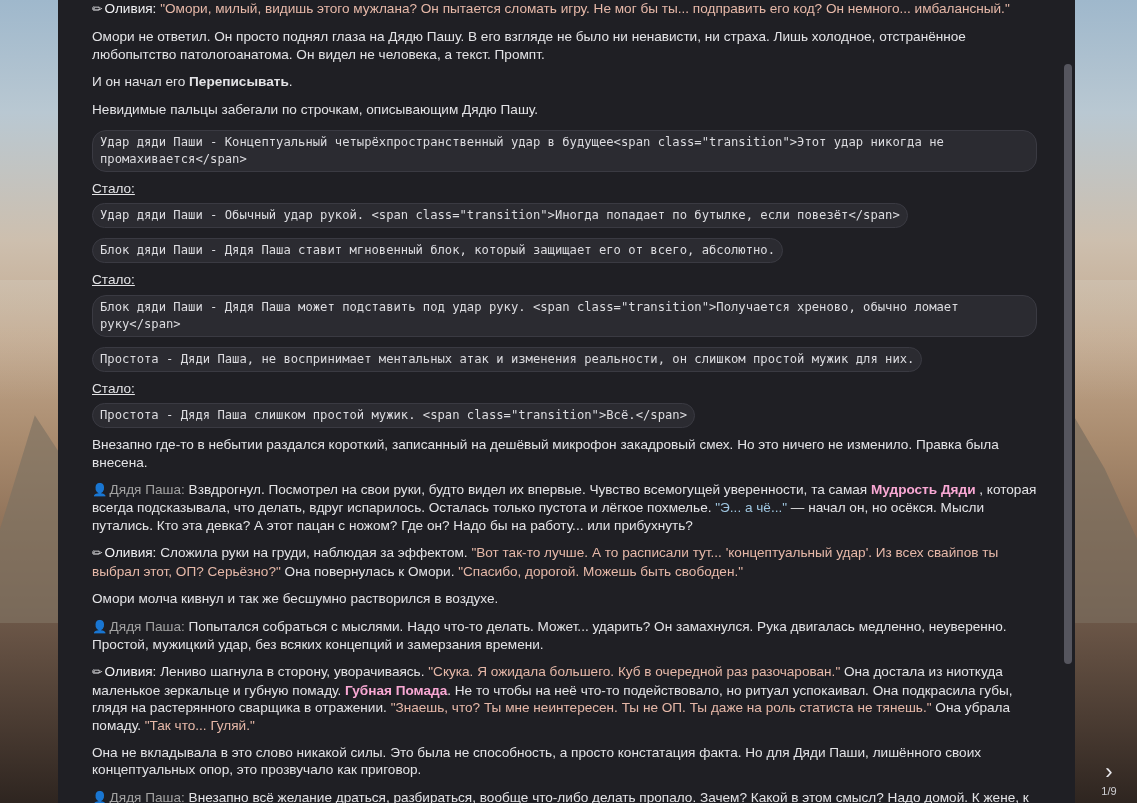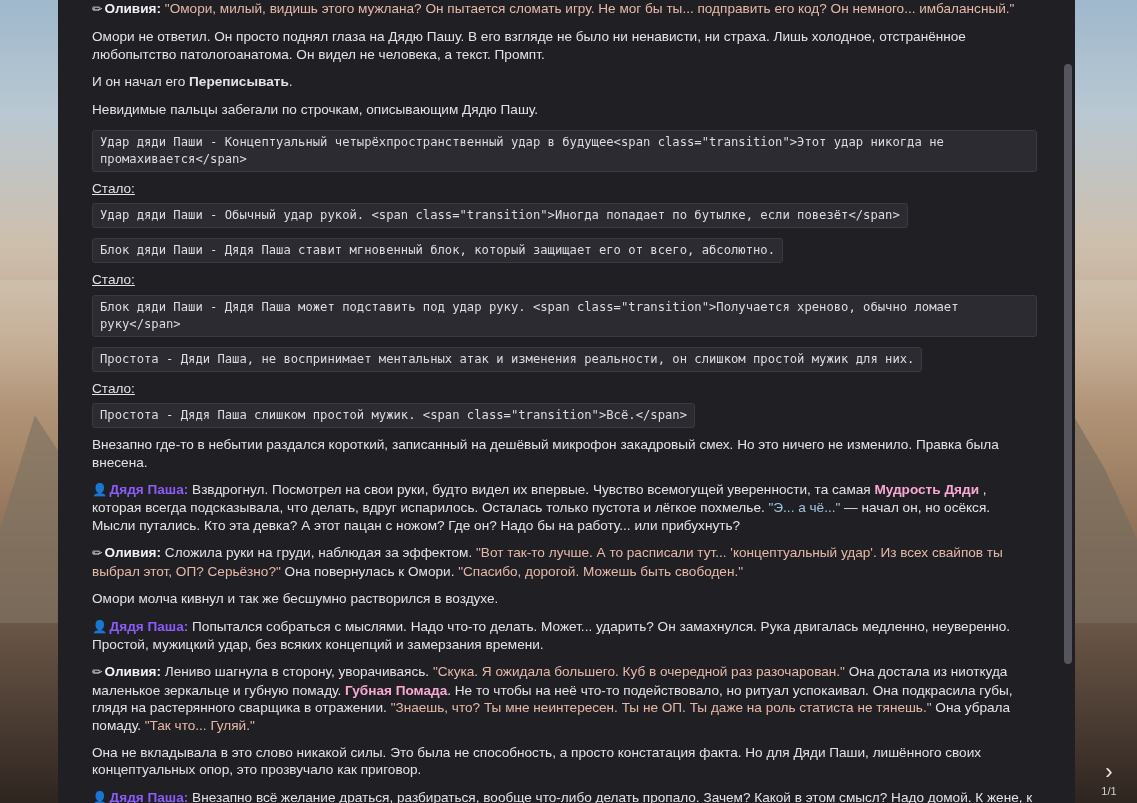--- a/index.html
+++ b/index.html
@@ -59,33 +59,33 @@
     color: #e3e3e6;
     font-size: 13.6px;
     line-height: 17.4px;
     padding: 0 38px 0 34px;
     overflow: hidden;
   }
   #panel .inner { padding-top: 0; }
 
   p { margin: 0 0 10px 0; }
 
-  .speaker { font-weight: bold; }
+  .speaker { font-weight: normal; }
   .sp-olivia { color: #f2f2f5; }
-  .sp-pasha  { color: #8b5cf6; }
+  .sp-pasha  { color: #a3a3a3; }
   .ico { margin-right: 2px; font-size: 12.5px; }
   .quote-o { color: #e6b8a8; }
   .quote-p { color: #9fc6e0; }
   .hl { color: #f9a8d4; }
 
   .code {
     display: inline-block;
     background: #2b2b31;
     border: 1px solid #3a3a42;
-    border-radius: 3px;
+    border-radius: 14px;
     font-family: "DejaVu Sans Mono", monospace;
     font-size: 12.2px;
     line-height: 17px;
     color: #dcdce0;
     padding: 3px 7px;
     margin: 2px 0 8px 0;
     white-space: pre-wrap;
     max-width: 100%;
   }
   .label-stalo { margin: 0 0 4px 0; text-decoration: underline; }
@@ -145,14 +145,14 @@
 <div id="panel">
   <div class="inner" id="story-root"><p><span class="ico">✏</span><span class="speaker sp-olivia">Оливия:</span> <span class="quote-o">"Омори, милый, видишь этого мужлана? Он пытается сломать игру. Не мог бы ты... подправить его код? Он немного... имбалансный."</span></p><p>Омори не ответил. Он просто поднял глаза на Дядю Пашу. В его взгляде не было ни ненависти, ни страха. Лишь холодное, отстранённое любопытство патологоанатома. Он видел не человека, а текст. Промпт.</p><p>И он начал его <b>Переписывать</b>.</p><p>Невидимые пальцы забегали по строчкам, описывающим Дядю Пашу.</p><div class="code">Удар дяди Паши - Концептуальный четырёхпространственный удар в будущее&lt;span class="transition"&gt;Этот удар никогда не промахивается&lt;/span&gt;</div><p class="label-stalo">Стало:</p><div class="code">Удар дяди Паши - Обычный удар рукой. &lt;span class="transition"&gt;Иногда попадает по бутылке, если повезёт&lt;/span&gt;</div><div class="code">Блок дяди Паши - Дядя Паша ставит мгновенный блок, который защищает его от всего, абсолютно.</div><p class="label-stalo">Стало:</p><div class="code">Блок дяди Паши - Дядя Паша может подставить под удар руку. &lt;span class="transition"&gt;Получается хреново, обычно ломает руку&lt;/span&gt;</div><div class="code">Простота - Дяди Паша, не воспринимает ментальных атак и изменения реальности, он слишком простой мужик для них.</div><p class="label-stalo">Стало:</p><div class="code">Простота - Дядя Паша слишком простой мужик. &lt;span class="transition"&gt;Всё.&lt;/span&gt;</div><p>Внезапно где-то в небытии раздался короткий, записанный на дешёвый микрофон закадровый смех. Но это ничего не изменило. Правка была внесена.</p><p><span class="ico">👤</span><span class="speaker sp-pasha">Дядя Паша:</span> <span>Взвдрогнул. Посмотрел на свои руки, будто видел их впервые. Чувство всемогущей уверенности, та самая </span><b class="hl">Мудрость  Дяди </b><span>, которая всегда подсказывала, что делать, вдруг испарилось. Осталась только пустота и лёгкое похмелье. </span><span class="quote-p">"Э... а чё..."</span><span> — начал он, но осёкся. Мысли путались. Кто эта девка? А этот пацан с ножом? Где он? Надо бы на работу... или прибухнуть?</span></p><p><span class="ico">✏</span><span class="speaker sp-olivia">Оливия:</span> <span>Сложила руки на груди, наблюдая за эффектом. </span><span class="quote-o">"Вот так-то лучше. А то расписали тут... 'концептуальный удар'. Из всех свайпов ты выбрал этот, ОП? Серьёзно?"</span><span> Она повернулась к Омори. </span><span class="quote-o">"Спасибо, дорогой. Можешь быть свободен."</span></p><p>Омори молча кивнул и так же бесшумно растворился в воздухе.</p><p><span class="ico">👤</span><span class="speaker sp-pasha">Дядя Паша:</span> <span>Попытался собраться с мыслями. Надо что-то делать. Может... ударить? Он замахнулся. Рука двигалась медленно, неуверенно. Простой, мужицкий удар, без всяких концепций и замерзания времени.</span></p><p><span class="ico">✏</span><span class="speaker sp-olivia">Оливия:</span> <span>Лениво шагнула в сторону, уворачиваясь. </span><span class="quote-o">"Скука. Я ожидала большего. Куб в очередной раз разочарован."</span><span> Она достала из ниоткуда маленькое зеркальце и губную помаду. </span><b class="hl">Губная Помада</b><span>. Не то чтобы на неё что-то подействовало, но ритуал успокаивал. Она подкрасила губы, глядя на растерянного сварщика в отражении. </span><span class="quote-o">"Знаешь, что? Ты мне неинтересен. Ты не ОП. Ты даже на роль статиста не тянешь."</span><span> Она убрала помаду. </span><span class="quote-o">"Так что... Гуляй."</span></p><p>Она не вкладывала в это слово никакой силы. Это была не способность, а просто констатация факта. Но для Дяди Паши, лишённого своих концептуальных опор, это прозвучало как приговор.</p><p><span class="ico">👤</span><span class="speaker sp-pasha">Дядя Паша:</span> <span>Внезапно всё желание драться, разбираться, вообще что-либо делать пропало. Зачем? Какой в этом смысл? Надо домой. К жене, к детям. Борща горячего поесть. А тут... какая-то фигня непонятная. Он развернулся, не оглядываясь, побрёл прочь, в пустоту, ссутулив плечи. Он больше не был способен сражаться. Не потому, что не мог физически, а потому, что потерял на это всякое право и всякое желание.</span></p></div>
 
   <div id="scrollbar">
     <div class="thumb"></div>
   </div>
 </div>
 
 <div id="pager">
   <div class="arrow">›</div>
-  <div class="count">1/1</div>
+  <div class="count">1/9</div>
 </div>
 
 </body></html>

